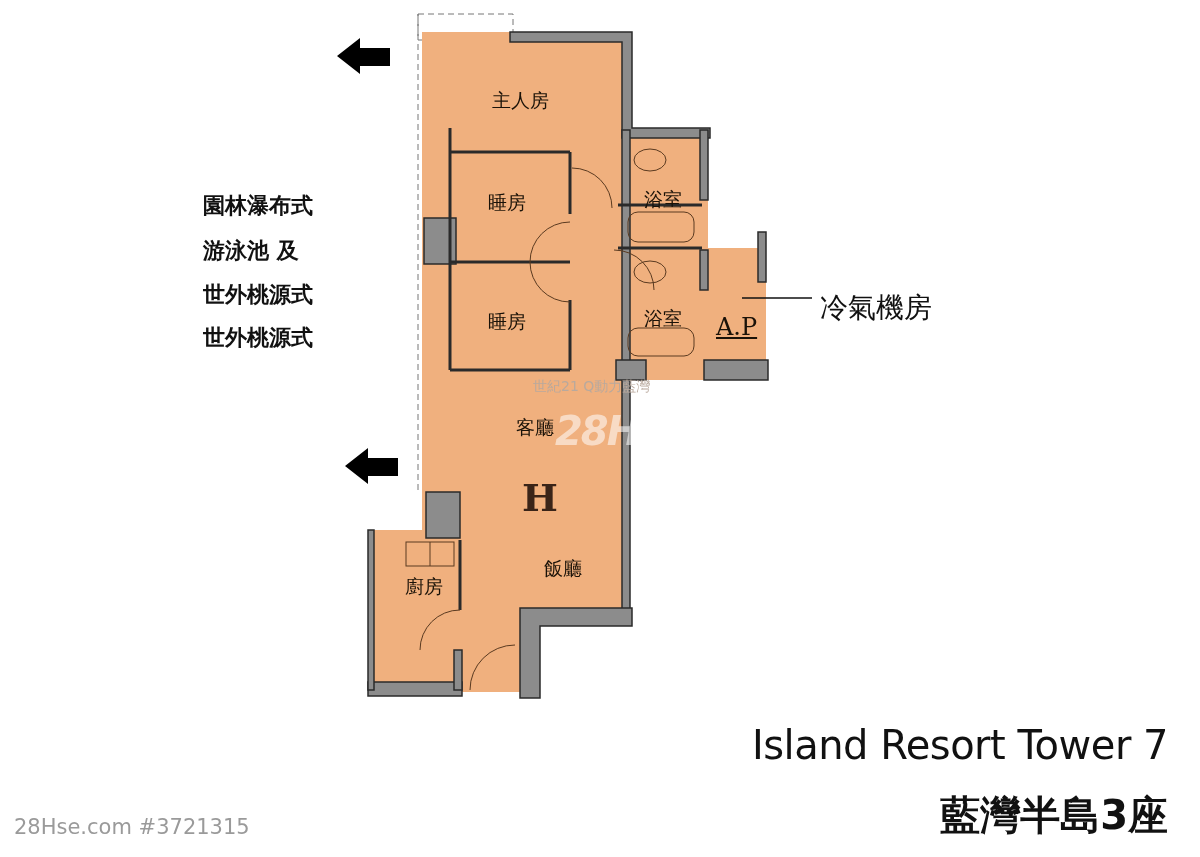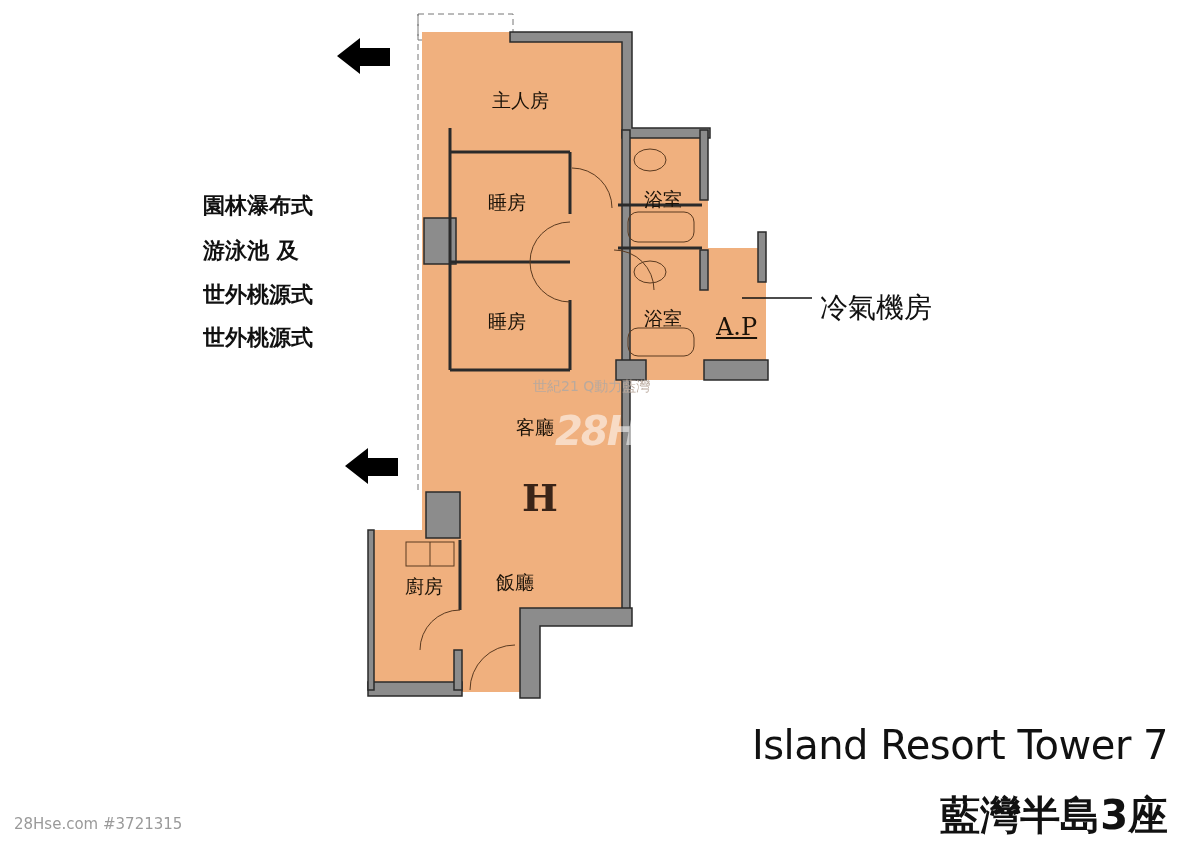--- a/index.html
+++ b/index.html
@@ -2,21 +2,21 @@
 <html><head>
 <meta charset="utf-8">
 <style>
   html,body{margin:0;padding:0;background:#ffffff;}
   body{width:1200px;height:857px;position:relative;overflow:hidden;font-family:"DejaVu Sans",sans-serif;}
   svg{position:absolute;left:0;top:0;}
   .lbl{position:absolute;font-family:"DejaVu Sans",sans-serif;color:#1a1208;font-size:19px;white-space:nowrap;}
   .side{position:absolute;left:203px;font-size:22px;font-weight:bold;color:#111;line-height:1;}
   .title-en{position:absolute;right:32px;top:722px;font-size:40px;color:#111;font-family:"DejaVu Sans",sans-serif;letter-spacing:-0.5px;}
   .title-zh{position:absolute;right:32px;top:788px;font-size:40px;font-weight:bold;color:#111;}
-  .footer{position:absolute;left:14px;top:815px;font-size:15px;color:#9a9a9a;}
+  .footer{position:absolute;left:14px;top:815px;font-size:21px;color:#9a9a9a;}
   .wm1{position:absolute;left:533px;top:378px;font-size:14px;color:#b9a99d;}
   .wm2{position:absolute;left:555px;top:408px;font-size:40px;font-weight:bold;color:rgba(255,255,255,0.55);letter-spacing:-2px;font-style:italic;}
   .H{position:absolute;left:522px;top:475px;font-family:"DejaVu Serif",serif;font-size:38px;font-weight:bold;color:#3a2418;}
   .ap{font-family:"DejaVu Serif",serif;font-size:24px;text-decoration:underline;}
 </style>
 </head>
 <body>
 
 <svg width="1200" height="857" viewBox="0 0 1200 857">
 
@@ -83,21 +83,21 @@
   <line x1="742" y1="298" x2="812" y2="298" stroke="#111" stroke-width="1.5"></line>
 </svg>
 
 <div class="lbl" style="left:492px;top:88px;">主人房</div>
 <div class="lbl" style="left:488px;top:190px;">睡房</div>
 <div class="lbl" style="left:488px;top:309px;">睡房</div>
 <div class="lbl" style="left:644px;top:187px;">浴室</div>
 <div class="lbl" style="left:644px;top:306px;">浴室</div>
 <div class="lbl ap" style="left:716px;top:313px;">A.P</div>
 <div class="lbl" style="left:516px;top:415px;">客廳</div>
-<div class="lbl" style="left:496px;top:556px;margin-top:14px;">飯廳</div>
+<div class="lbl" style="left:544px;top:556px;">飯廳</div>
 <div class="lbl" style="left:405px;top:574px;">廚房</div>
 
 <div class="wm1">世紀21 Q動力藍灣</div>
 <div class="wm2">28Hse.</div>
 <div class="H">H</div>
 
 <div class="lbl" style="left:820px;top:289px;font-size:28px;font-weight:normal;color:#111;">冷氣機房</div>
 
 <div class="side" style="top:195px;text-align:center;">園林瀑布式</div>
 <div class="side" style="top:240px;">游泳池 及</div>

